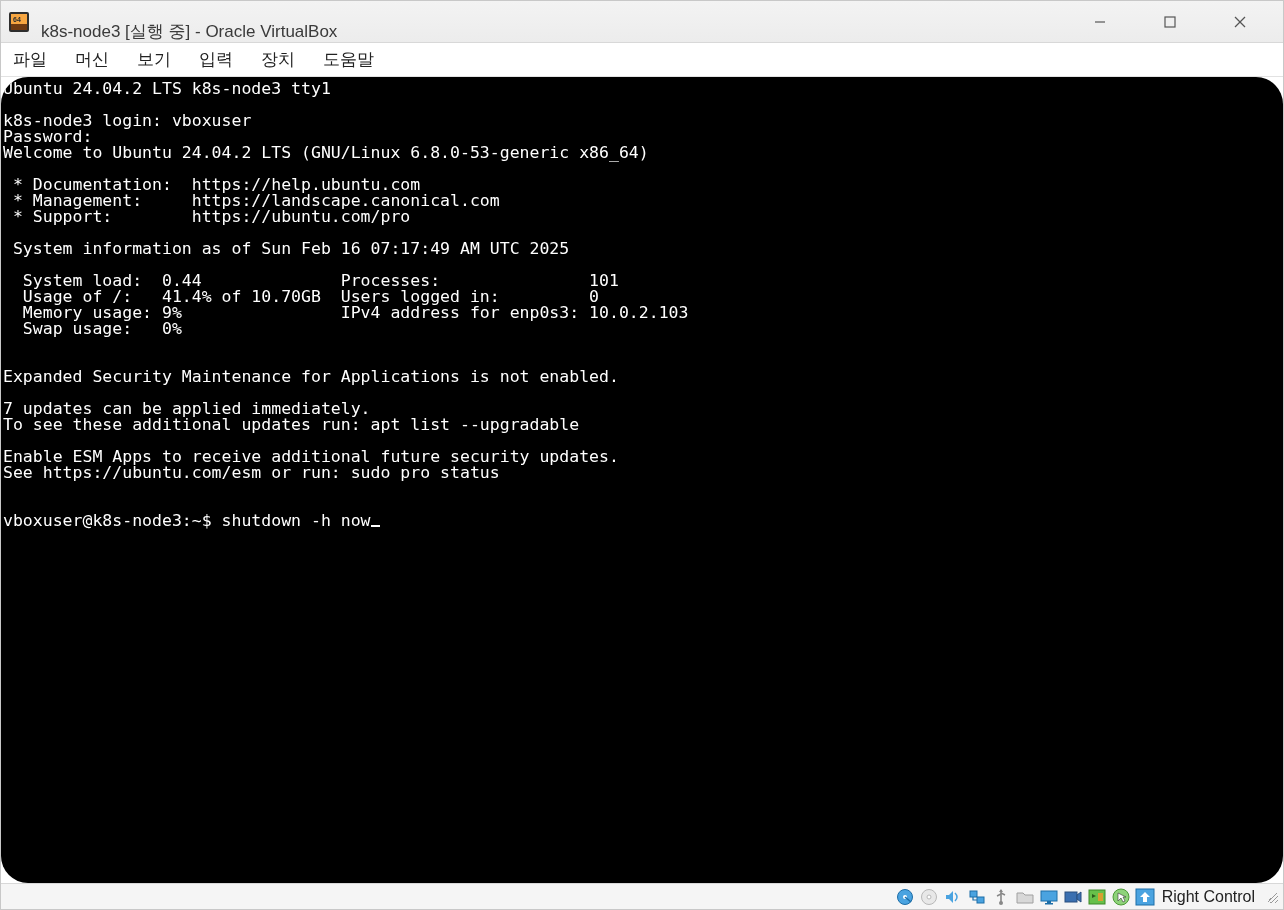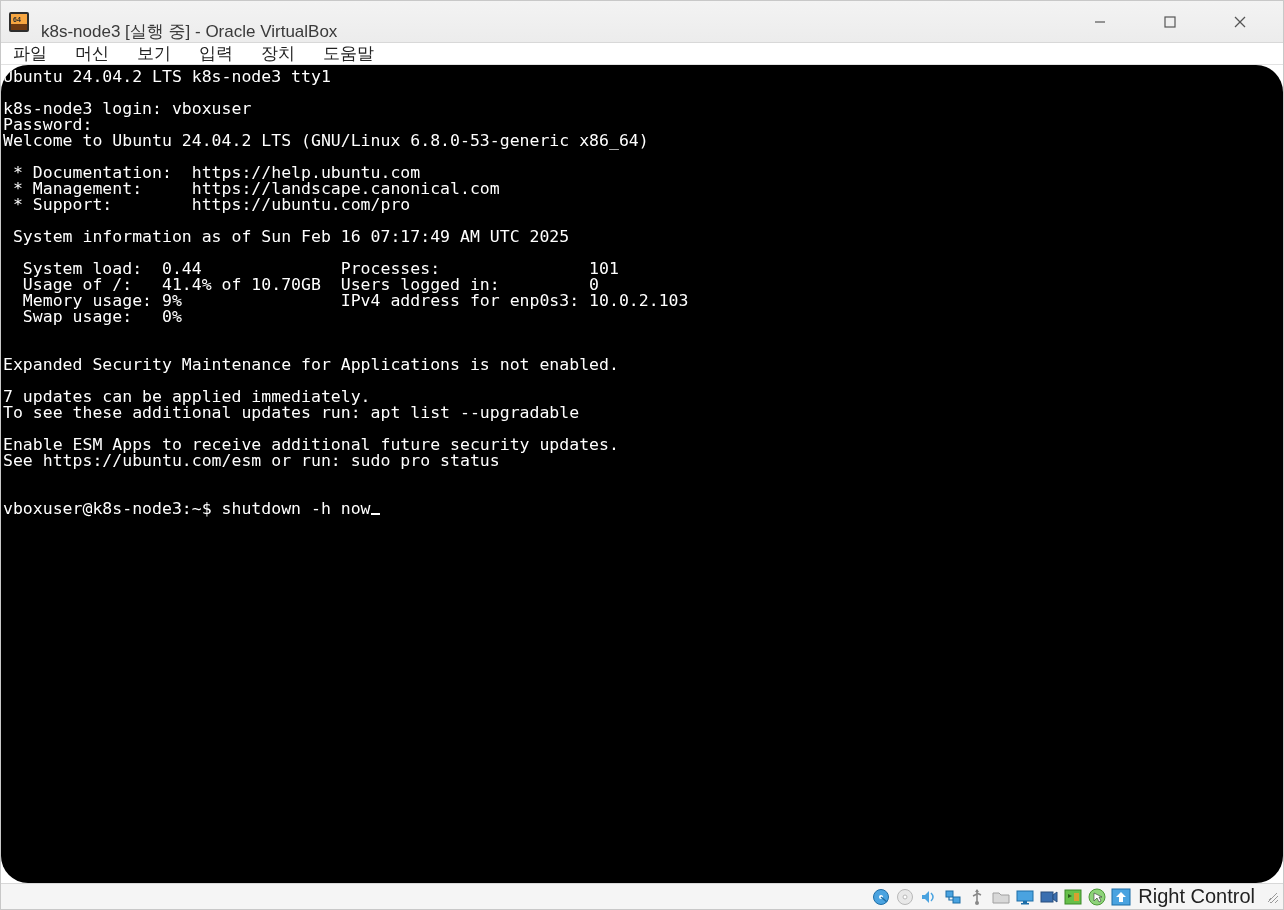--- a/index.html
+++ b/index.html
@@ -36,21 +36,21 @@
   .titlebar .title { flex: 0 0 auto; margin-top: 20px; }
   .titlebar .spacer { flex: 1; }
   .win-controls { display: flex; gap: 24px; align-items: center; padding-right: 14px; }
   .win-btn {
     width: 46px; height: 32px;
     display:flex; align-items:center; justify-content:center;
     color:#333;
   }
   .win-btn svg { stroke:#555; }
   .menubar {
-    height: 22px;
+    height: 34px;
     background: #ffffff;
     display: flex;
     align-items: center;
     padding: 0 12px;
     gap: 28px;
     font-size: 17px;
     color: #222;
     border-bottom: 1px solid #e2e2e2;
   }
   .menubar span { cursor: default; }
@@ -75,21 +75,21 @@
   }
   .statusbar {
     height: 26px;
     background: #f5f5f5;
     border-top: 1px solid #d8d8d8;
     display: flex;
     align-items: center;
     justify-content: flex-end;
     padding: 0 4px;
     gap: 2px;
-    font-size: 20px;
+    font-size: 16px;
     color: #222;
   }
   .host-key {
     padding: 0 6px 0 4px;
     color: #222;
   }
   .sb-icon {
     width: 22px; height: 20px;
     display:flex; align-items:center; justify-content:center;
   }

